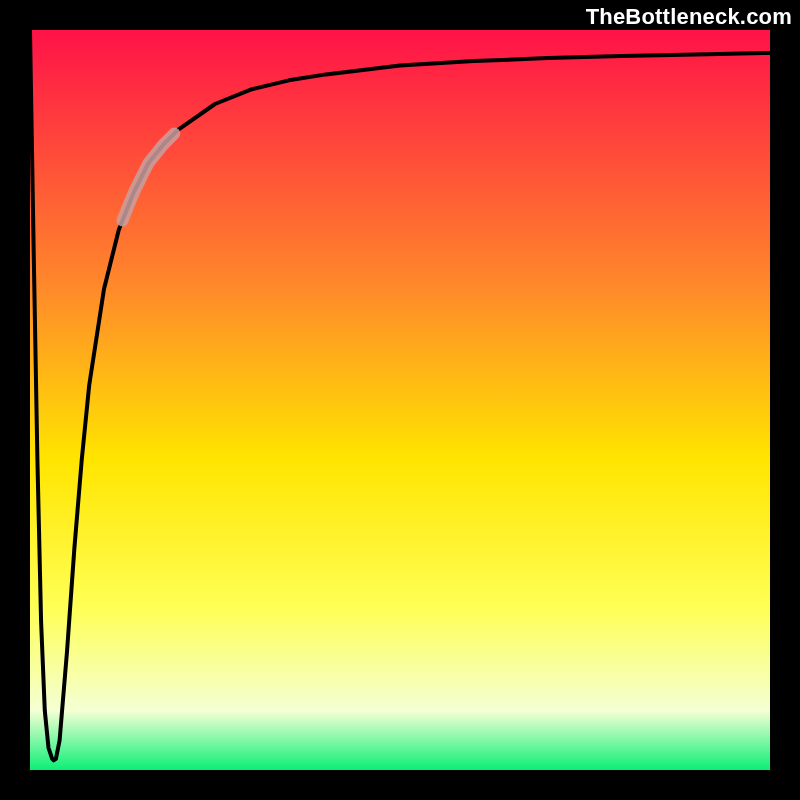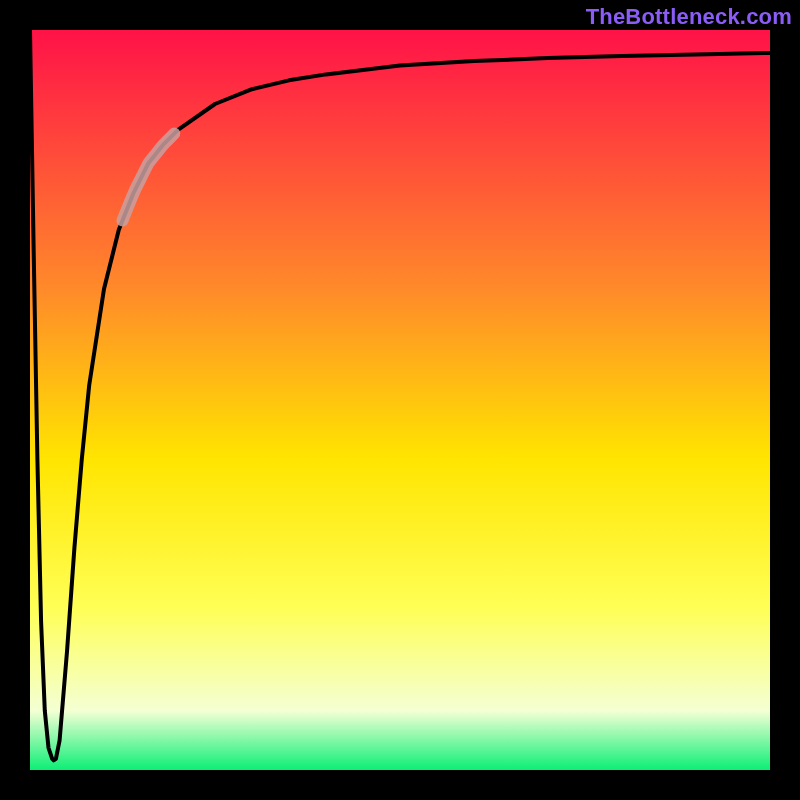--- a/index.html
+++ b/index.html
@@ -16,21 +16,21 @@
     top: 0;
     left: 0;
     width: 800px;
     height: 800px;
     background: #000;
   }
   .watermark {
     position: absolute;
     top: 4px;
     right: 8px;
-    color: #8b5cf6;
+    color: #ffffff;
     font-size: 22px;
     font-weight: 600;
     letter-spacing: 0.2px;
     z-index: 10;
   }
   svg.plot {
     position: absolute;
     top: 0;
     left: 0;
   }

